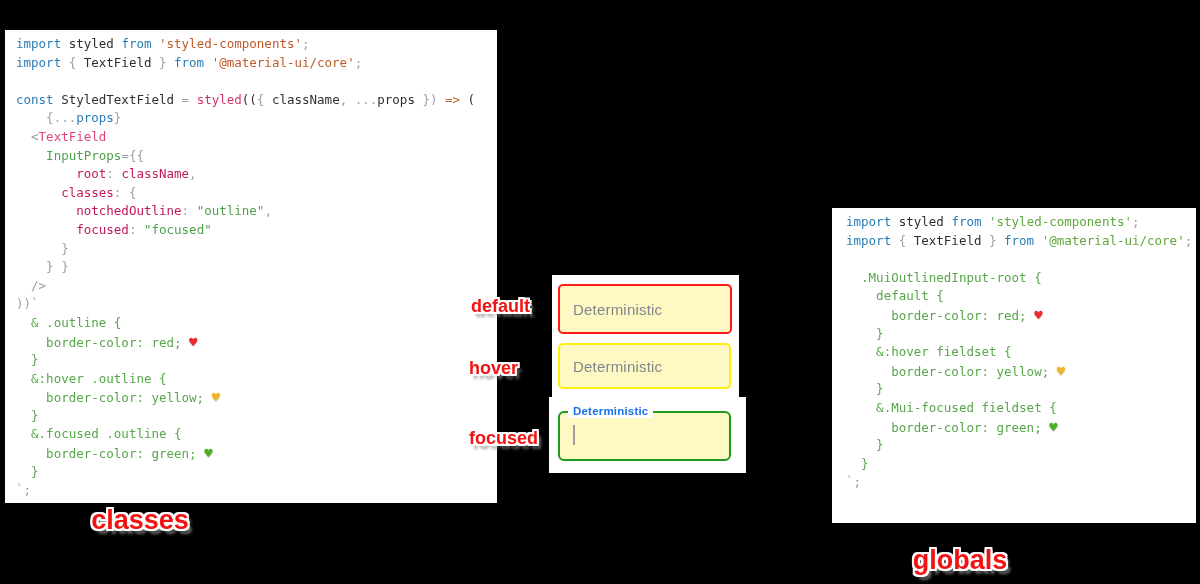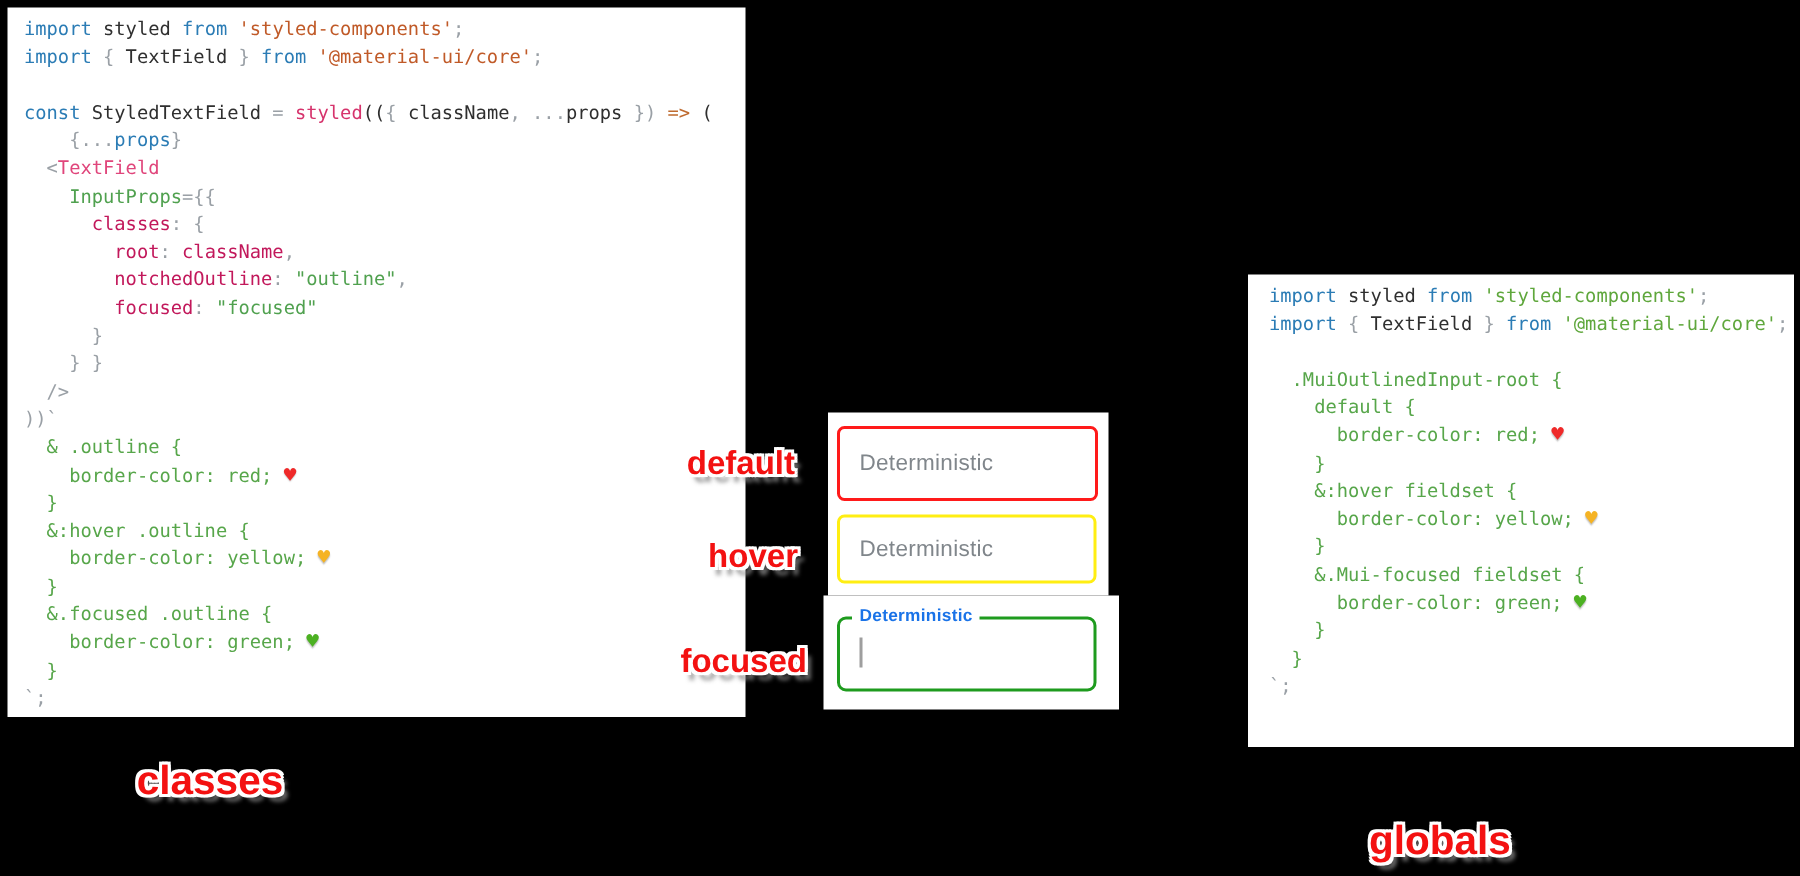--- a/index.html
+++ b/index.html
@@ -1,20 +1,20 @@
 <!DOCTYPE html>
 <html style="--bg: #000000; --kw: #2b7cb5; --id: #2f2f2f; --pu: #9aa0a6; --so: #c05a28; --st: #5fa73c; --fn: #d6336c; --cp: #e0457b; --at: #50a14f; --ky: #c2185b; --sv: #50a14f; --cs: #57a64a; --ar: #bf6b30; --pr: #2b7cb5; --heart-red: #ef2929; --heart-yellow: #f5b324; --heart-green: #4cb122; --label-red: #f31111; --field-border-default: #ff1a1a; --field-border-hover: #ffee12; --field-border-focused: #1e9b1e; --focused-label-blue: #1a73e8; --field-text-gray: #80868b;"><head>
 <meta charset="utf-8">
 <style>
   html,body{margin:0;padding:0;background:#000;}
   .stage{position:relative;width:1200px;height:584px;background:var(--bg,#000);overflow:hidden;
          font-family:"Liberation Sans",sans-serif;}
   
   .code-panel{position:absolute;background:#fff;box-sizing:border-box;
-              font-family:"DejaVu Sans Mono",monospace;font-size:12.5px;line-height:18.6px;}
+              font-family:"DejaVu Sans Mono",monospace;font-size:12.5px;line-height:18.6px;margin-top:25px;}
   .code-panel.left{left:5px;top:5px;width:492px;height:473px;padding:5px 4px 0 11px;}
   .code-panel.right{left:832px;top:183px;width:364px;height:315px;padding:5px 4px 0 14px;}
   .cl{white-space:pre;height:18.6px;}
   .tk-kw{color:var(--kw);}
   .tk-id{color:var(--id);}
   .tk-pu{color:var(--pu);}
   .tk-so{color:var(--so);}
   .tk-st{color:var(--st);}
   .tk-fn{color:var(--fn);}
   .tk-cp{color:var(--cp);}
@@ -25,57 +25,57 @@
   .tk-ar{color:var(--ar);}
   .tk-pr{color:var(--pr);}
   .tk-hr{color:var(--heart-red);font-size:14px;text-shadow:0 1px 1px rgba(0,0,0,.25);}
   .tk-hy{color:var(--heart-yellow);font-size:14px;text-shadow:0 1px 1px rgba(0,0,0,.25);}
   .tk-hg{color:var(--heart-green);font-size:14px;text-shadow:0 1px 1px rgba(0,0,0,.25);}
   
   .mid-bg{position:absolute;background:#fff;}
   .mid-bg.one{left:552px;top:275px;width:187px;height:122px;}
   .mid-bg.two{left:549px;top:397px;width:197px;height:76px;}
   
-  .tf{position:absolute;background:#ffffff;box-sizing:border-box;border-radius:5px;}
+  .tf{position:absolute;background:#fef9c3;box-sizing:border-box;border-radius:5px;}
   .tf.default{left:558px;top:284px;width:174px;height:50px;border:2px solid var(--field-border-default);}
   .tf.hover{left:558px;top:343px;width:173px;height:46px;border:2px solid var(--field-border-hover);}
   .tf.focused{left:558px;top:411px;width:173px;height:50px;border:2px solid var(--field-border-focused);border-radius:6px;}
   .tf-text{position:absolute;left:13px;top:50%;transform:translateY(-50%);
            font-size:15px;color:var(--field-text-gray);letter-spacing:.2px;}
   .tf-legend{position:absolute;top:-8px;left:8px;background:#fff;padding:0 5px;
              font-size:11.5px;font-weight:bold;color:var(--focused-label-blue);letter-spacing:.2px;line-height:13px;}
   .tf-cursor{position:absolute;left:13px;top:12px;width:2px;height:20px;background:#9e9e9e;}
   
   .outlined{position:absolute;color:var(--label-red);font-weight:bold;
     text-shadow:-2px -2px 0 #fff,0 -2px 0 #fff,2px -2px 0 #fff,-2px 0 0 #fff,2px 0 0 #fff,
     -2px 2px 0 #fff,0 2px 0 #fff,2px 2px 0 #fff,-1px -1px 0 #fff,1px -1px 0 #fff,
     -1px 1px 0 #fff,1px 1px 0 #fff,4px 5px 3px rgba(135,135,135,.85);}
-  .state-label{font-size:22px;width:100px;text-align:right;}
+  .state-label{font-size:18px;width:100px;text-align:right;}
   .state-label.default{left:430px;top:296px;}
-  .state-label.hover{left:432px;top:358px;}
+  .state-label.hover{left:418px;top:358px;}
   .state-label.focused{left:438px;top:428px;}
   .panel-title{font-size:27px;width:180px;text-align:center;}
   .panel-title.classes{left:50px;top:505px;}
   .panel-title.globals{left:870px;top:515px;margin-top:30px;}
 </style>
 </head>
 <body>
 
 <div class="stage">
 
   <section class="code-panel left" id="code-classes">
       <div class="cl"><span class="tk-kw">import</span><span class="tk-id"> styled </span><span class="tk-kw">from</span><span class="tk-so"> 'styled-components'</span><span class="tk-pu">;</span></div>
       <div class="cl"><span class="tk-kw">import</span><span class="tk-pu"> { </span><span class="tk-id">TextField</span><span class="tk-pu"> } </span><span class="tk-kw">from</span><span class="tk-so"> '@material-ui/core'</span><span class="tk-pu">;</span></div>
       <div class="cl">&nbsp;</div>
       <div class="cl"><span class="tk-kw">const</span><span class="tk-id"> StyledTextField </span><span class="tk-pu">= </span><span class="tk-fn">styled</span><span class="tk-id">((</span><span class="tk-pu">{ </span><span class="tk-id">className</span><span class="tk-pu">, ...</span><span class="tk-id">props</span><span class="tk-pu"> })</span><span class="tk-ar"> =&gt;</span><span class="tk-id"> (</span></div>
       <div class="cl"><span class="tk-pu">    {...</span><span class="tk-pr">props</span><span class="tk-pu">}</span></div>
       <div class="cl"><span class="tk-pu">  &lt;</span><span class="tk-cp">TextField</span></div>
       <div class="cl"><span class="tk-at">    InputProps</span><span class="tk-pu">={{</span></div>
+      <div class="cl"><span class="tk-ky">        root</span><span class="tk-pu">: </span><span class="tk-ky">className</span><span class="tk-pu">,</span></div>
       <div class="cl"><span class="tk-ky">      classes</span><span class="tk-pu">: {</span></div>
-      <div class="cl"><span class="tk-ky">        root</span><span class="tk-pu">: </span><span class="tk-ky">className</span><span class="tk-pu">,</span></div>
       <div class="cl"><span class="tk-ky">        notchedOutline</span><span class="tk-pu">: </span><span class="tk-sv">"outline"</span><span class="tk-pu">,</span></div>
       <div class="cl"><span class="tk-ky">        focused</span><span class="tk-pu">: </span><span class="tk-sv">"focused"</span></div>
       <div class="cl"><span class="tk-pu">      }</span></div>
       <div class="cl"><span class="tk-pu">    } }</span></div>
       <div class="cl"><span class="tk-pu">  /&gt;</span></div>
       <div class="cl"><span class="tk-pu">))`</span></div>
       <div class="cl"><span class="tk-cs">  &amp; .outline {</span></div>
       <div class="cl"><span class="tk-cs">    border-color: red; </span><span class="tk-hr">♥</span></div>
       <div class="cl"><span class="tk-cs">  }</span></div>
       <div class="cl"><span class="tk-cs">  &amp;:hover .outline {</span></div>

